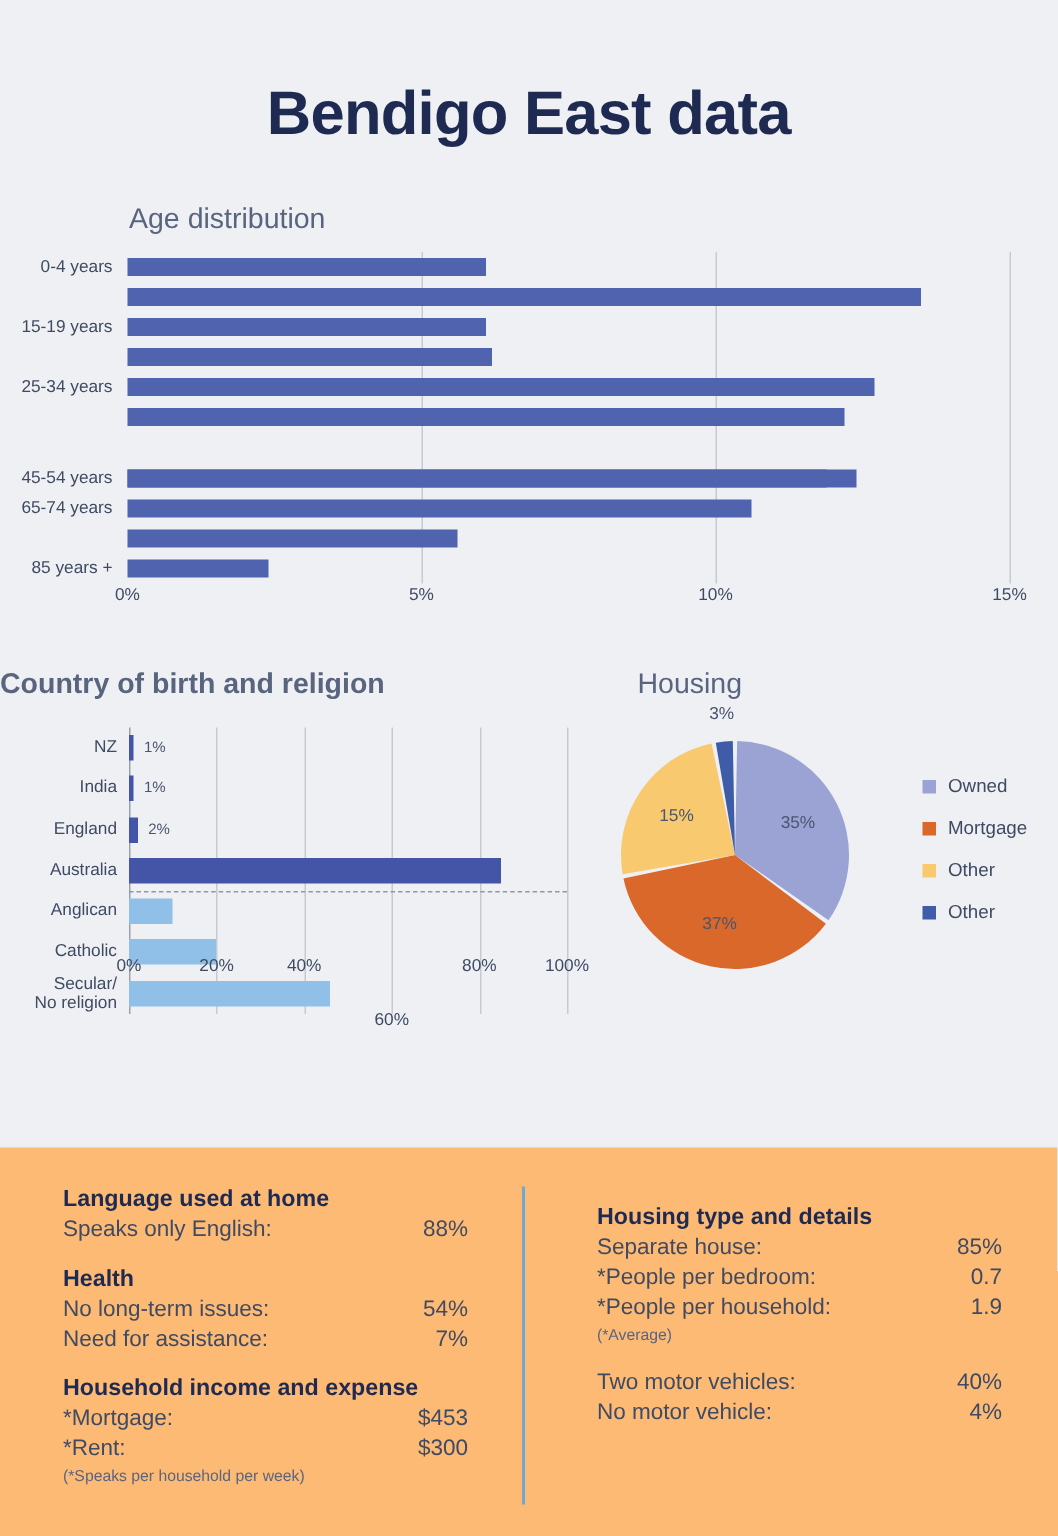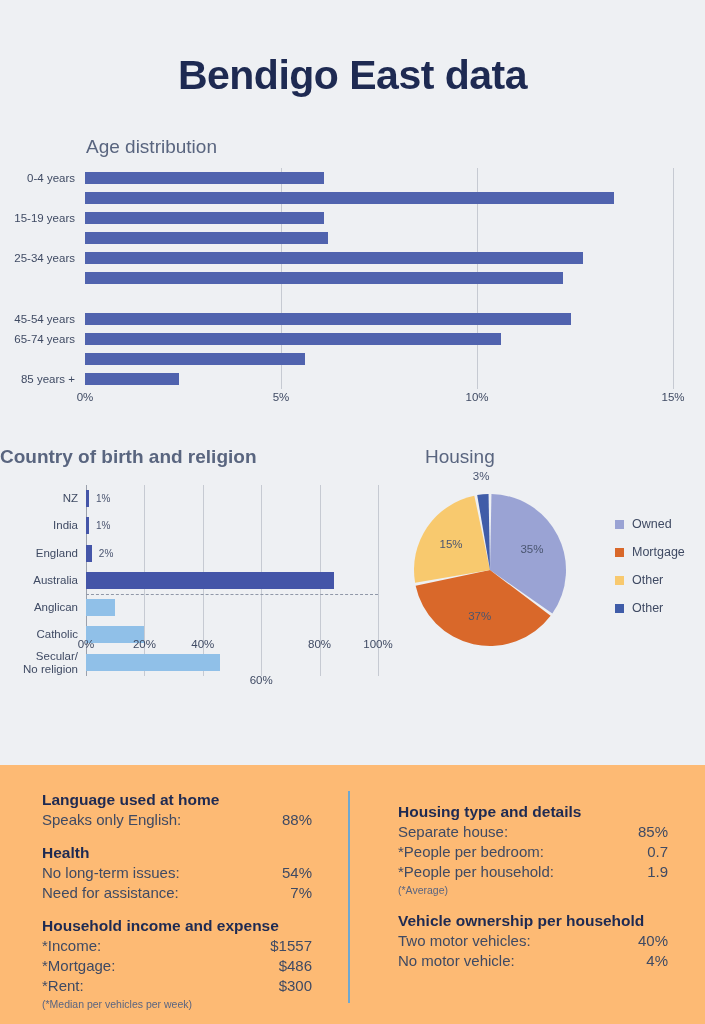--- a/index.html
+++ b/index.html
@@ -251,53 +251,48 @@
           <span>54%</span>
         </div>
         <div class="grp-row">
           <span>Need for assistance:</span>
           <span>7%</span>
         </div>
       </div>
       <div class="grp">
         <div class="grp-title">Household income and expense</div>
         <div class="grp-row">
-          <span>*Income:</span>
-          <span>$1557</span>
-        </div>
-        <div class="grp-row">
           <span>*Mortgage:</span>
-          <span>$486</span>
+          <span>$453</span>
         </div>
         <div class="grp-row">
           <span>*Rent:</span>
           <span>$300</span>
         </div>
-        <div class="grp-note">(*Median per vehicles per week)</div>
+        <div class="grp-note">(*Speaks per household per week)</div>
       </div>
     </div>
   <div id="panel-right" class="panel-col">
       <div class="grp">
         <div class="grp-title">Housing type and details</div>
         <div class="grp-row">
           <span>Separate house:</span>
           <span>85%</span>
         </div>
         <div class="grp-row">
           <span>*People per bedroom:</span>
           <span>0.7</span>
         </div>
         <div class="grp-row">
           <span>*People per household:</span>
           <span>1.9</span>
         </div>
         <div class="grp-note">(*Average)</div>
       </div>
       <div class="grp">
-        <div class="grp-title">Vehicle ownership per household</div>
         <div class="grp-row">
           <span>Two motor vehicles:</span>
           <span>40%</span>
         </div>
         <div class="grp-row">
           <span>No motor vehicle:</span>
           <span>4%</span>
         </div>
       </div>
     </div>

